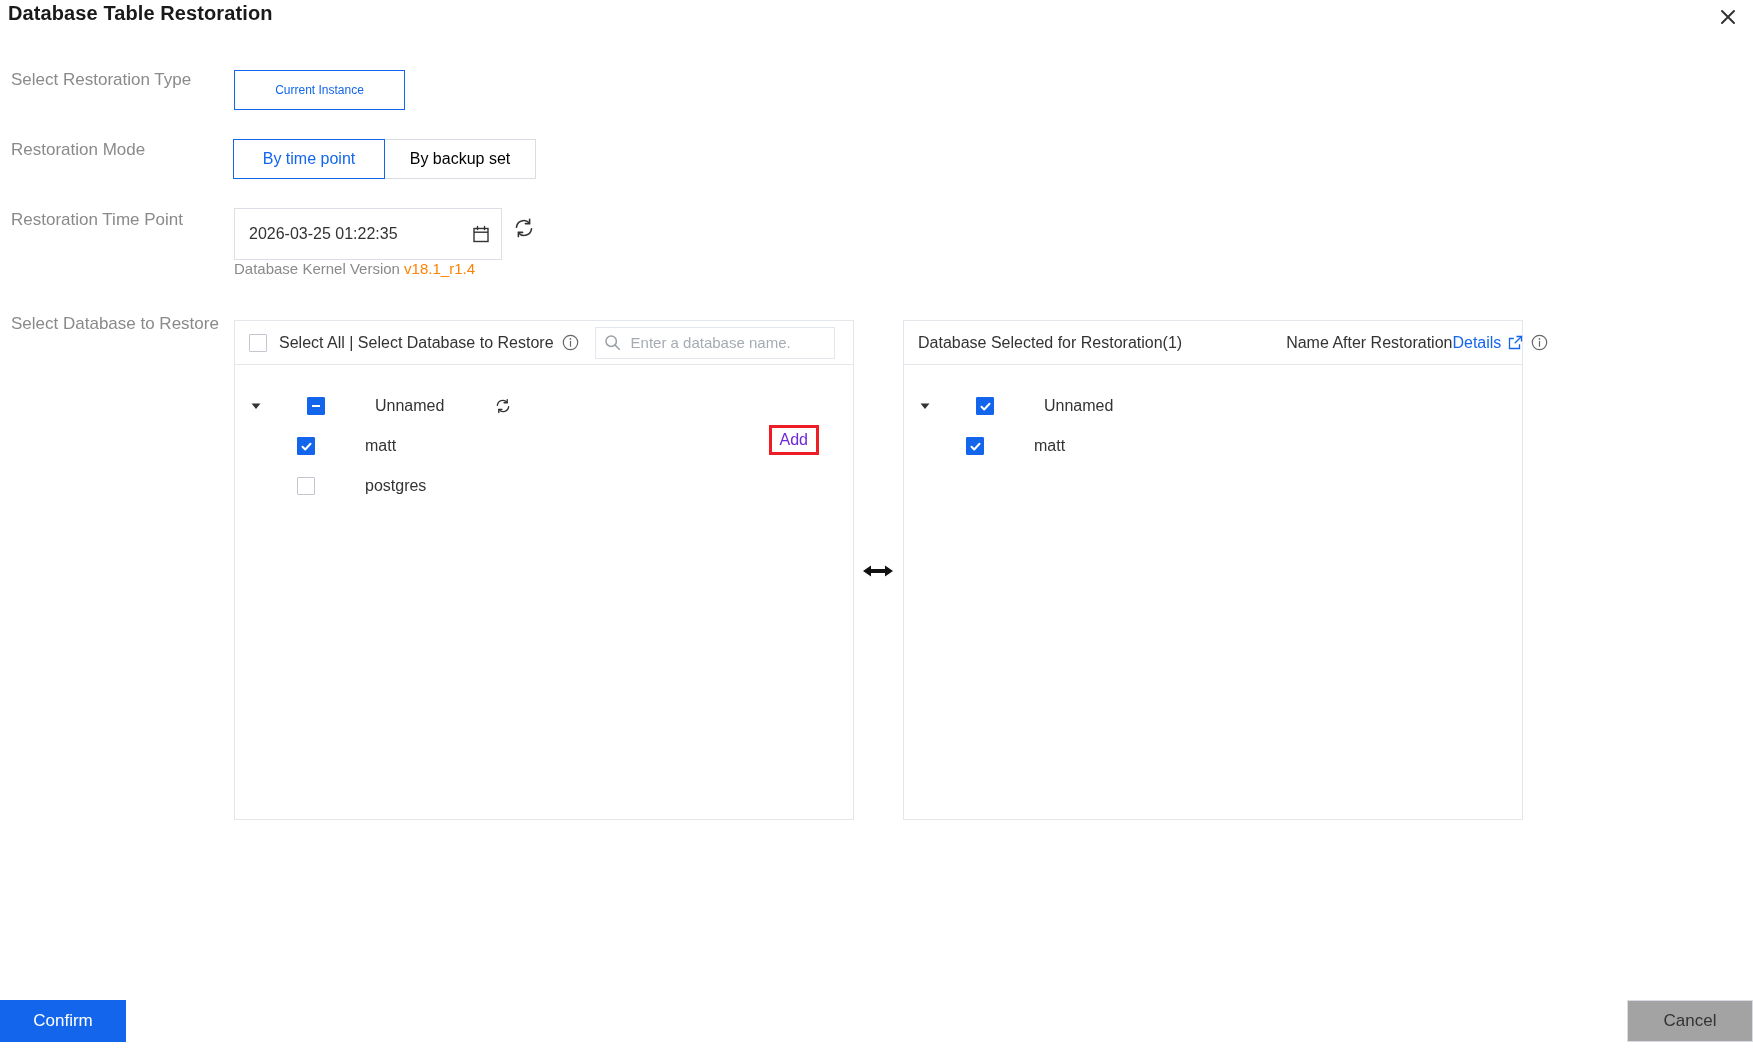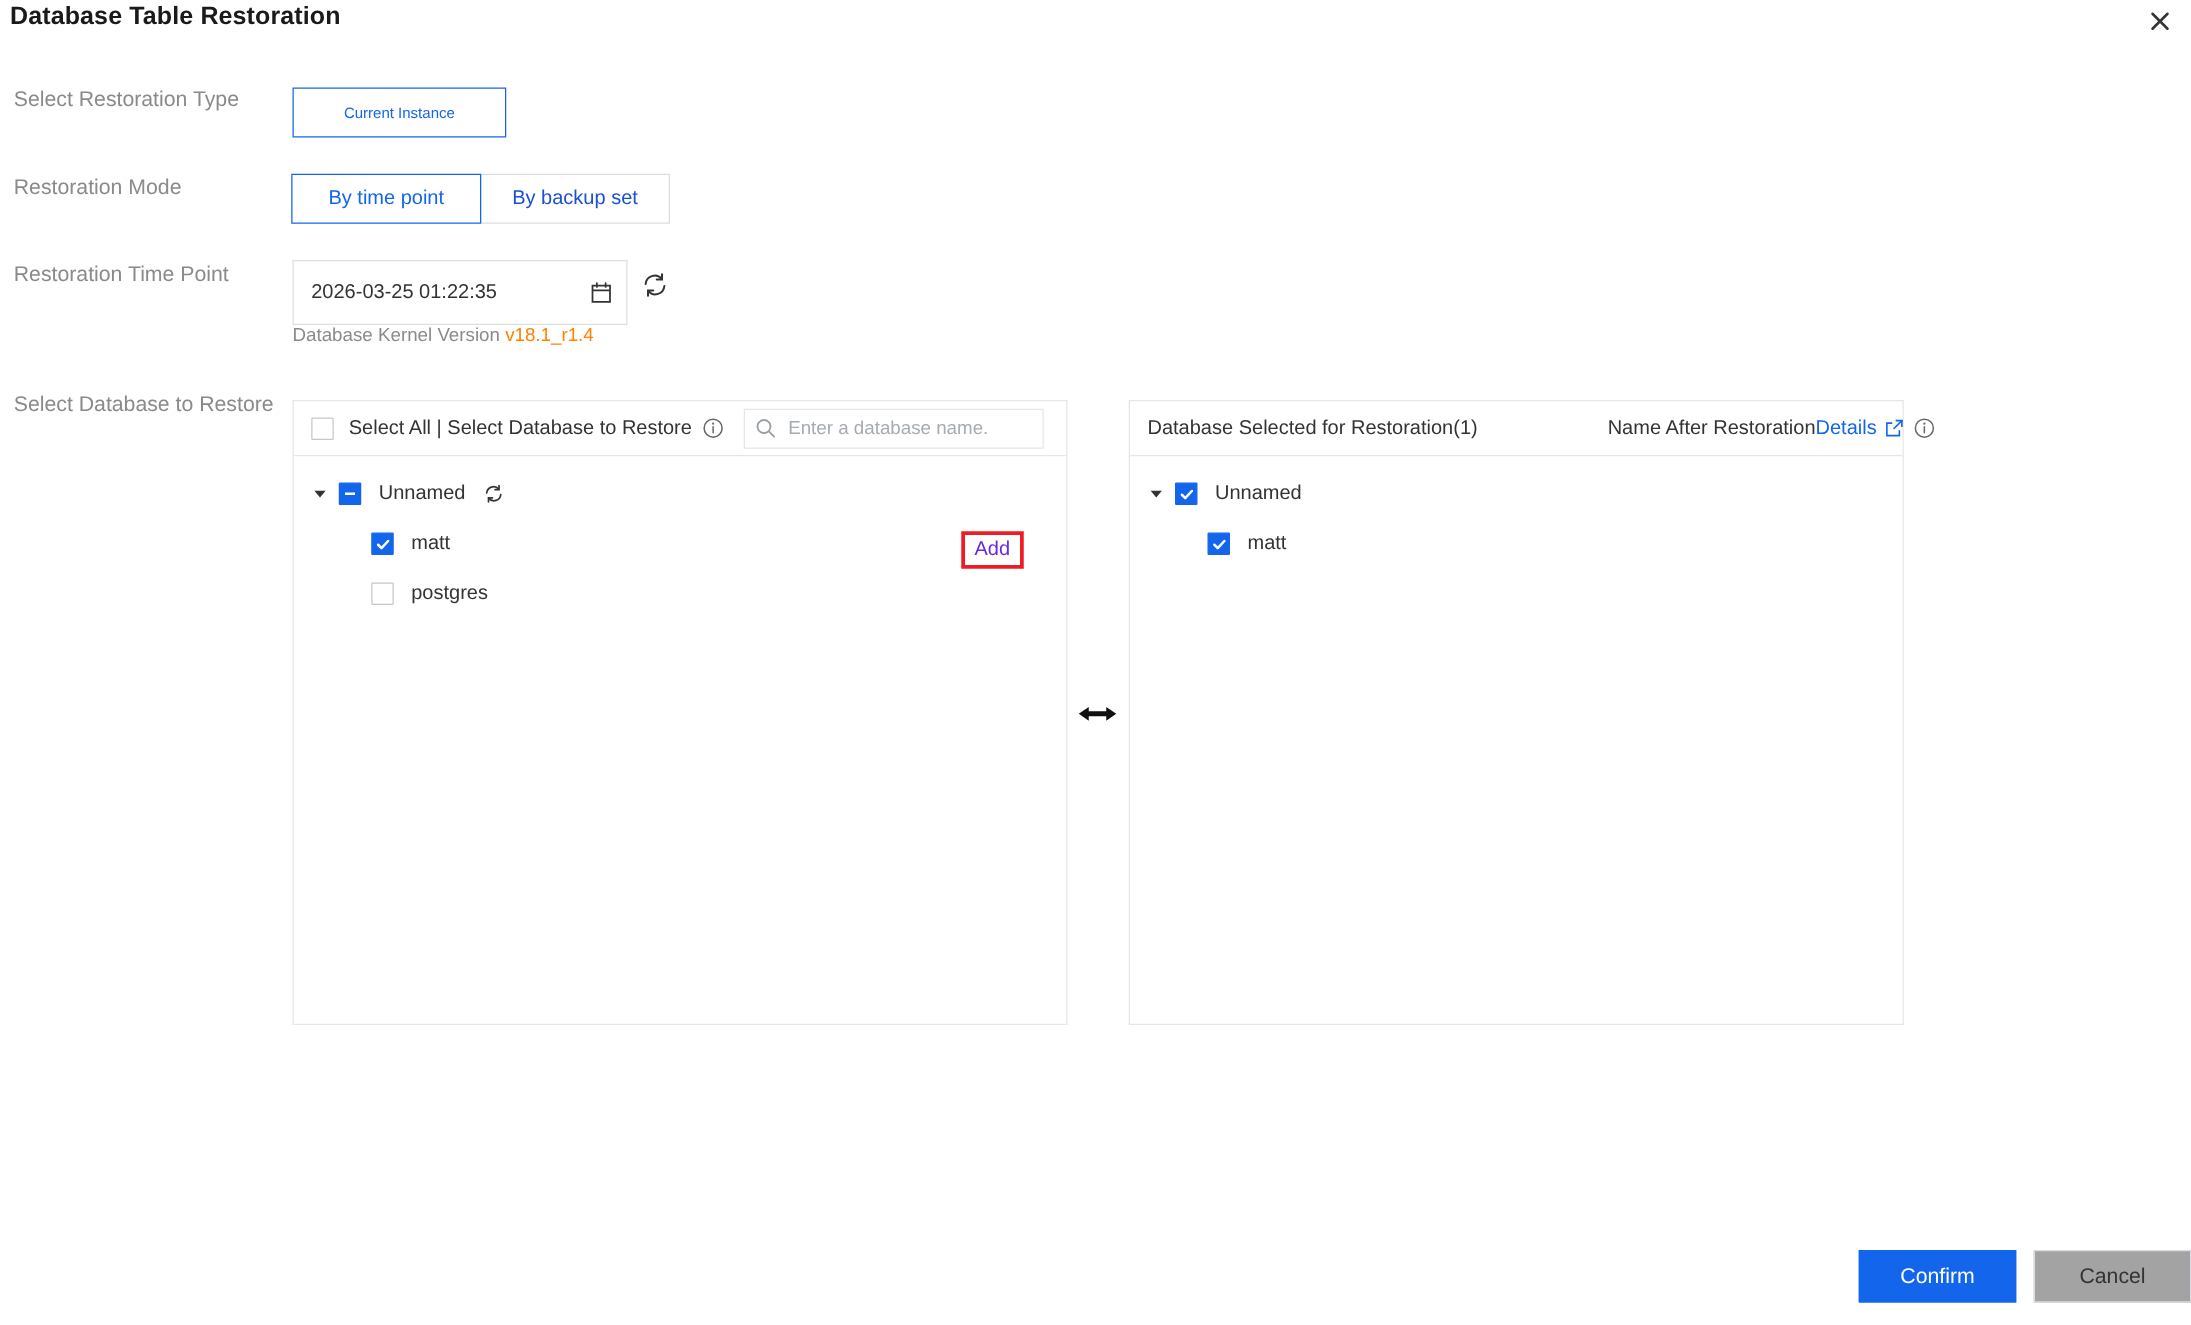--- a/index.html
+++ b/index.html
@@ -45,21 +45,21 @@
     color: #1366ec; font-size: 12px;
     display:flex; align-items:center; justify-content:center;
     cursor: pointer;
   }
 
   .seg-group { position: absolute; left: 234px; top: 139px; display: flex; height: 40px; }
   .seg {
     height: 40px; min-width: 152px; padding: 0 16px;
     display: flex; align-items: center; justify-content: center;
     font-size: 16px; background: #fff; cursor: pointer;
-    border: 1px solid #d9dde3; margin-left: -1px; color: #1d4ed8;
+    border: 1px solid #d9dde3; margin-left: -1px; color: #000000;
   }
   .seg.active { border: 1px solid #1366ec; color: #1366ec; z-index: 2; }
 
   .time-field {
     position: absolute; left: 234px; top: 208px;
     width: 268px; height: 52px;
     border: 1px solid #dcdfe6; background: #fff;
     display: flex; align-items: center; cursor: text;
   }
   .time-field .val { font-size: 16px; color: #333; padding-left: 14px; flex: 1; }
@@ -108,22 +108,22 @@
   }
   .search-box .mag { color:#9aa0a6; display:flex; margin-right:8px; }
   .search-box input {
     border: 0; outline: 0; font-size: 15px; color: #333;
     font-family: "Liberation Sans", sans-serif; width: 100%; background: transparent;
   }
   .search-box input::placeholder { color: #a6abb3; }
 
   .panel-body { position: relative; padding-top: 10px; }
   .tree-row {
-    display: flex; align-items: center; height: 40px;
-    padding-left: 12px; position: relative;
+    display: flex; align-items: flex-end; height: 40px;
+    padding-left: 12px; position: relative; gap: 36px;
   }
   .tree-row.child { padding-left: 62px; }
   .caret {
     width: 18px; height: 18px; display:flex; align-items:center; justify-content:center;
     color:#333; cursor:pointer; flex:none; margin-right: 6px;
   }
   .tree-label { font-size: 16px; color: #333; margin-left: 14px; white-space: nowrap; }
   .tree-refresh { margin-left: 14px; width:18px; height:18px; color:#333; cursor:pointer; display:flex; }
 
   .add-link {
@@ -143,21 +143,21 @@
     position: absolute; left: 861px; top: 558px;
     width: 34px; height: 26px; color: #111; cursor: pointer;
     display:flex; align-items:center; justify-content:center;
   }
 
   .note {
     position: absolute; left: 234px; top: 842px;
     font-size: 16px; color: #8a8a8a;
   }
 
-  .footer { position: absolute; left: 0; top: 1000px; width: 100%; display:flex; justify-content:flex-end; gap: 14px; }
+  .footer { position: absolute; left: 0; top: 1000px; width: 100%; display:flex; justify-content:space-between; gap: 14px; }
   .btn {
     height: 42px; min-width: 126px; padding: 0 22px;
     display:flex; align-items:center; justify-content:center;
     font-size: 17px; cursor: pointer;
   }
   .btn-primary { background: #1366ec; color: #fff; border: 1px solid #1366ec; }
   .btn-default { background: #a3a3a3; color: #333; border: 1px solid #d9dde3; }
 </style>
 </head>
 <body>

